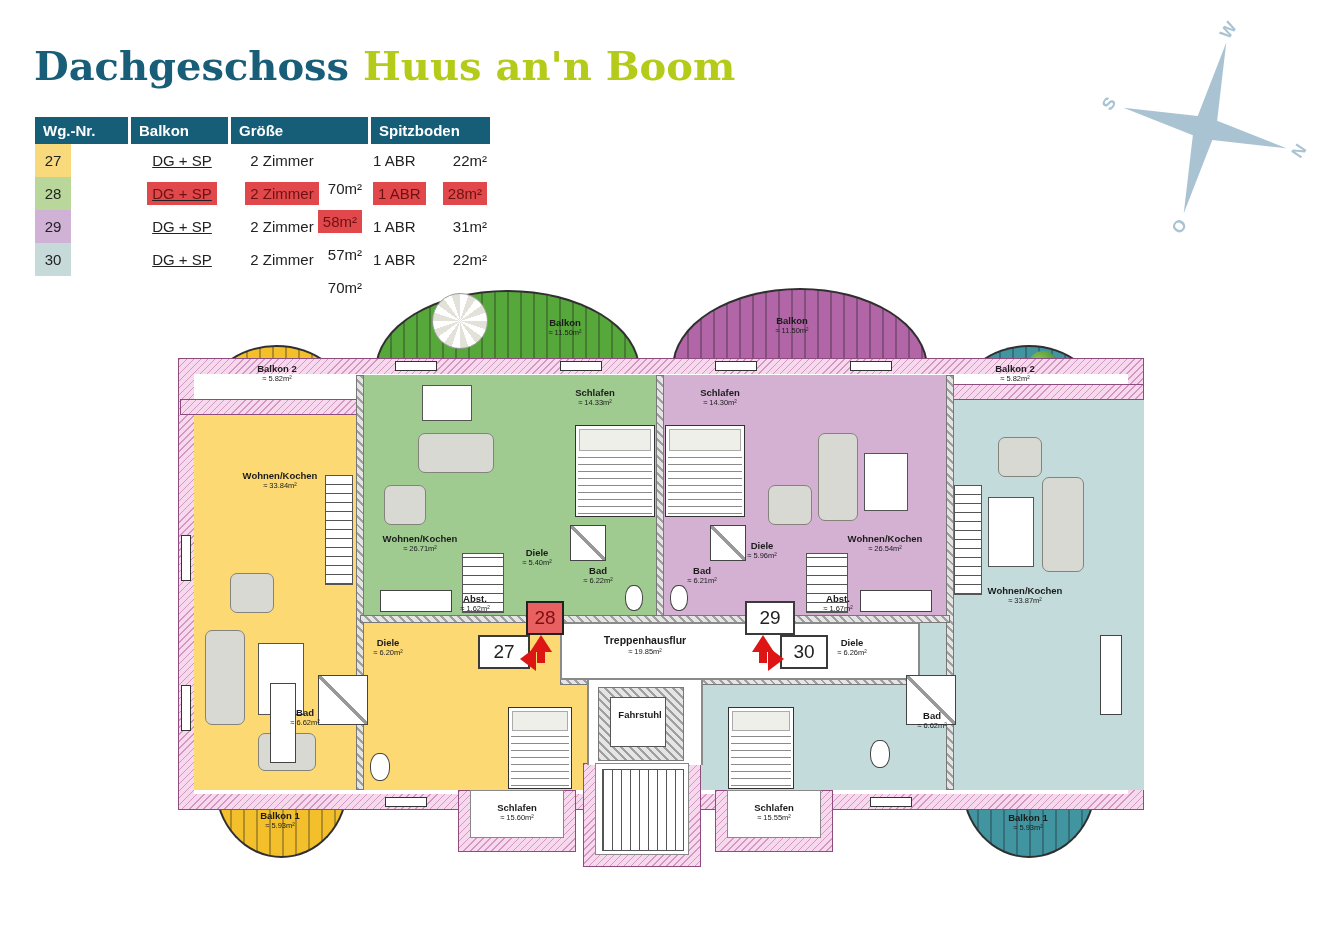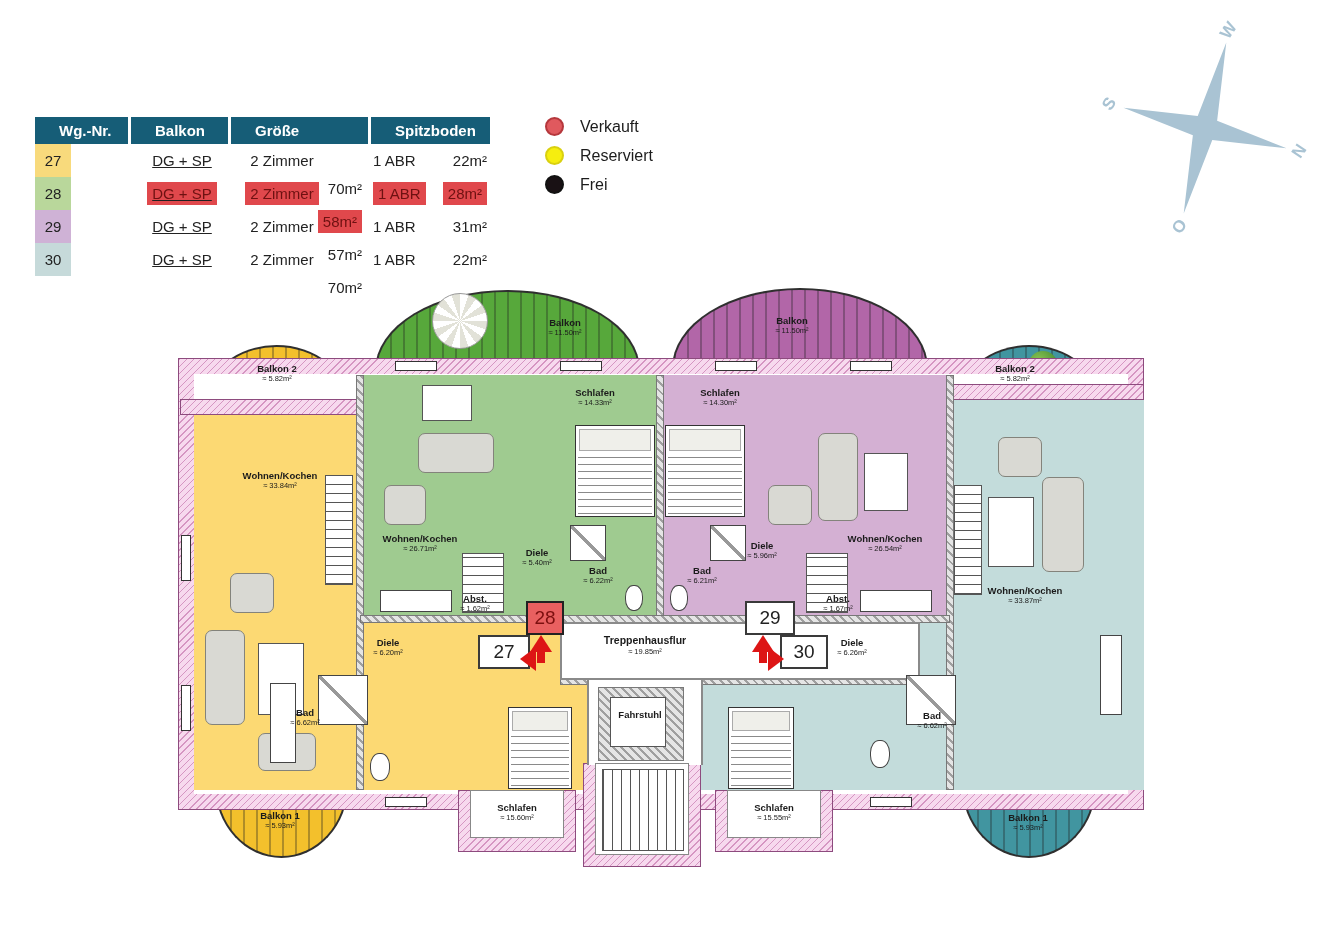--- a/index.html
+++ b/index.html
@@ -9,21 +9,21 @@
   
   .title{position:absolute;left:34px;top:42px;font-family:"DejaVu Serif",serif;
          font-weight:bold;font-size:40px;letter-spacing:0px;white-space:nowrap;}
   .title .t-main{color:#185e78;}
   .title .t-accent{color:#b5cb1a;}
 
   
   .wtable{position:absolute;left:35px;top:117px;width:455px;}
   .thead{position:relative;height:27px;}
   .th{position:absolute;top:0;height:27px;background:#165d77;color:#fff;
-      font-weight:bold;font-size:15px;line-height:27px;padding-left:24px;box-sizing:border-box;}
+      font-weight:bold;font-size:15px;line-height:27px;padding-left:8px;box-sizing:border-box;}
   .trow{position:relative;height:33px;font-size:15px;color:#222;}
   .sw{position:absolute;left:0;top:0;width:36px;height:33px;text-align:center;line-height:33px;}
   .cell{position:absolute;top:0;height:33px;line-height:33px;}
   .c-etage{left:97px;width:100px;text-align:center;text-decoration:underline;}
   .c-zimmer{left:197px;width:100px;text-align:center;}
   .c-size{left:277px;width:50px;text-align:right;margin-top:28px;}
   .c-abr{left:338px;width:60px;text-align:left;}
   .c-spitz{left:400px;width:52px;text-align:right;}
   .hl{background:#e0484c;color:#6e1111;padding:3px 5px;}
 
@@ -96,20 +96,25 @@
   .tri-up{border-left:11px solid transparent;border-right:11px solid transparent;border-bottom:17px solid #dd1515;}
   .tri-left{border-top:12px solid transparent;border-bottom:12px solid transparent;border-right:16px solid #dd1515;}
   .tri-right{border-top:12px solid transparent;border-bottom:12px solid transparent;border-left:16px solid #dd1515;}
   .stem{position:absolute;background:#dd1515;z-index:8;}
 </style>
 </head>
 <body>
 
 <div id="canvas">
 
+  <div class="title">
+    <span class="t-main">Dachgeschoss</span>
+    <span> </span>
+    <span class="t-accent">Huus an'n Boom</span>
+  </div>
 
   <div class="wtable">
     <div class="thead">
       <div class="th" style="left:0;width:93px">Wg.-Nr.</div>
       <div class="th" style="left:96px;width:97px">Balkon</div>
       <div class="th" style="left:196px;width:137px">Größe</div>
       <div class="th" style="left:336px;width:119px">Spitzboden</div>
     </div>
     <div class="trow">
       <div class="sw" style="background-color: rgb(248, 218, 124);">27</div>
@@ -138,34 +143,20 @@
     <div class="trow">
       <div class="sw" style="background-color: rgb(198, 218, 218);">30</div>
       <div class="cell c-etage"><span>DG + SP</span></div>
       <div class="cell c-zimmer"><span>2 Zimmer</span></div>
       <div class="cell c-size"><span>70m²</span></div>
       <div class="cell c-abr"><span>1 ABR</span></div>
       <div class="cell c-spitz"><span>22m²</span></div>
     </div>
   </div>
 
-  <div class="legend">
-    <div class="litem">
-      <div class="dot dot0" style="background-color: rgb(224, 89, 94);"></div>
-      <div class="ltext">Verkauft</div>
-    </div>
-    <div class="litem">
-      <div class="dot dot1" style="background-color: rgb(246, 238, 15);"></div>
-      <div class="ltext">Reserviert</div>
-    </div>
-    <div class="litem">
-      <div class="dot dot2" style="background-color: rgb(25, 17, 20);"></div>
-      <div class="ltext">Frei</div>
-    </div>
-  </div>
 
   <div class="compass">
     <svg width="220" height="220" viewBox="-110 -110 220 220">
       <g transform="rotate(14)">
         <polygon points="0,-88 10,-10 84,0 10,10 0,88 -10,10 -84,0 -10,-10" fill="#a9c3d3"></polygon>
         <text transform="translate(0,-100) rotate(-70)">W</text>
         <text transform="translate(98,0) rotate(-70)">N</text>
         <text transform="translate(-98,0) rotate(-70)">S</text>
         <text transform="translate(0,102) rotate(-70)">O</text>
       </g>

